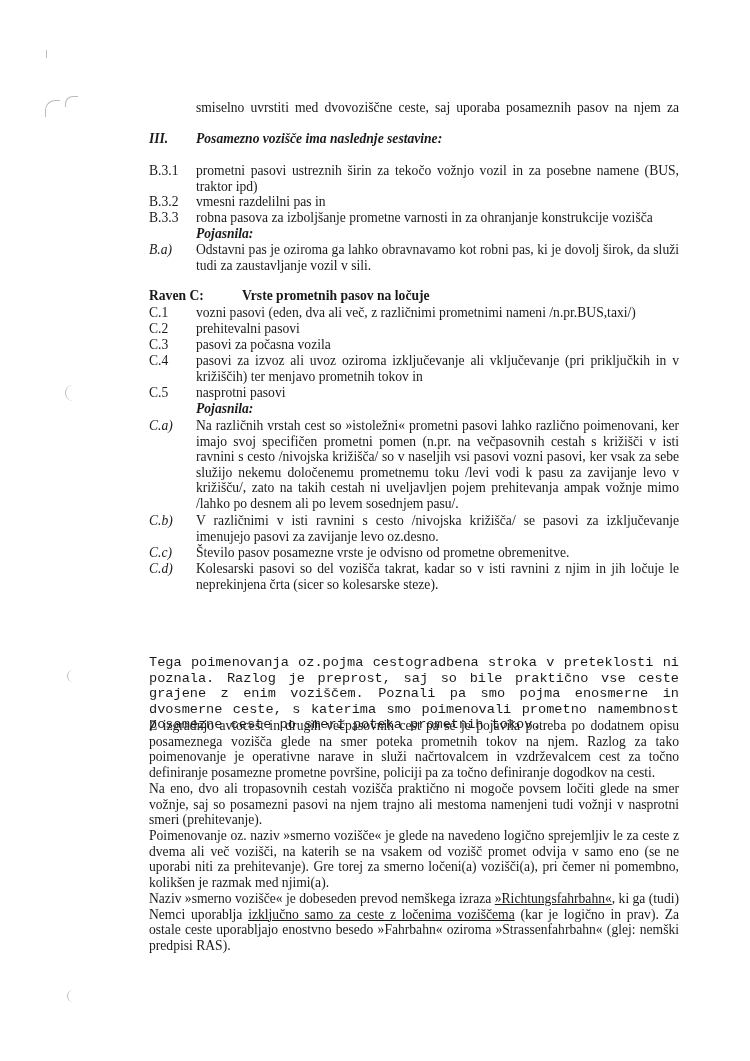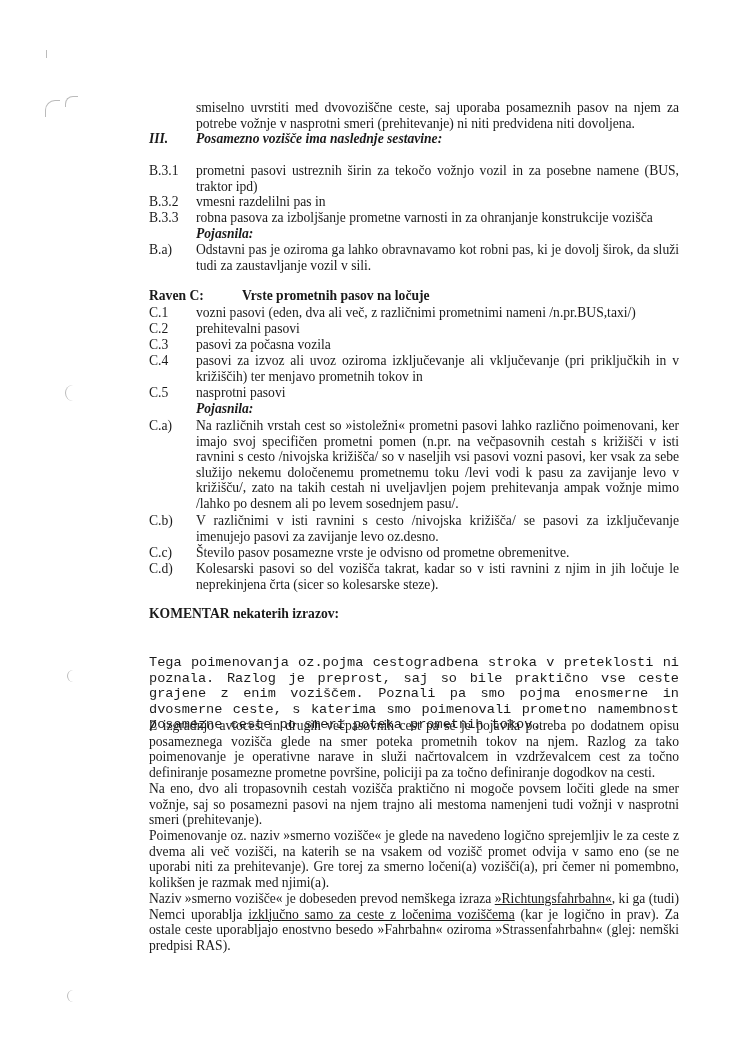--- a/index.html
+++ b/index.html
@@ -4,42 +4,41 @@
 <style>
   html, body { margin: 0; padding: 0; background: #ffffff; }
   body { width: 750px; height: 1061px; position: relative; overflow: hidden;
          font-family: "Liberation Serif", "DejaVu Serif", serif; color: #1a1a1a; }
   .page { position: absolute; left: 0; top: 0; width: 750px; height: 1061px; margin-left: 37px; }
   .row { position: absolute; left: 112px; width: 530px; font-size: 13.6px; line-height: 15.6px; }
   .lbl { position: absolute; left: 0; top: 0; }
   .txt { position: absolute; left: 47px; top: 0; width: 483px; text-align: justify; }
   .txt.last { text-align-last: left; }
   .bi { font-weight: bold; font-style: italic; }
-  .it { }
+  .it { font-style: italic; }
   .b { font-weight: bold; }
   .u { text-decoration: underline; }
   .body-par { position: absolute; left: 159px; width: 483px; font-size: 13.6px; line-height: 15.6px; text-align: justify; }
   .full-par { position: absolute; left: 112px; width: 530px; font-size: 13.6px; line-height: 15.6px; text-align: justify; }
   .mark { position: absolute; border-color: #bbb; border-style: solid; border-width: 0; }
 </style>
 </head>
 <body>
 
 <div class="page">
 
   <div class="mark" style="left:9px;top:50px;width:1px;height:8px;border-left-width:1px;"></div>
   <div class="mark" style="left:8px;top:100px;width:14px;height:16px;border-left-width:1px;border-top-width:1px;border-radius:10px 0 0 0;"></div>
   <div class="mark" style="left:28px;top:96px;width:12px;height:10px;border-left-width:1px;border-top-width:1px;border-radius:8px 0 0 0;"></div>
   <div class="mark" style="left:28px;top:385px;width:8px;height:16px;border-left-width:1px;border-radius:8px 0 0 8px;"></div>
   <div class="mark" style="left:30px;top:670px;width:6px;height:12px;border-left-width:1px;border-radius:6px 0 0 6px;"></div>
   <div class="mark" style="left:30px;top:990px;width:6px;height:12px;border-left-width:1px;border-radius:6px 0 0 6px;"></div>
 
   <div class="body-par" style="top:100px;">
     <div style="text-align:justify;text-align-last:justify;">smiselno uvrstiti med dvovoziščne ceste, saj uporaba posameznih pasov na njem za</div>
-    <div>potrebe vožnje v nasprotni smeri (prehitevanje) ni niti predvidena niti dovoljena.</div>
   </div>
 
   <div class="row" style="top:131px;">
     <span class="lbl bi">III.</span>
     <span class="txt bi">Posamezno vozišče ima naslednje sestavine:</span>
   </div>
 
   <div class="row" style="top:163px;">
     <span class="lbl">B.3.1</span>
     <span class="txt last">prometni pasovi ustreznih širin za tekočo vožnjo vozil in za posebne namene (BUS, traktor ipd)</span>
@@ -97,23 +96,20 @@
   </div>
   <div class="row" style="top:545px;">
     <span class="lbl it">C.c)</span>
     <span class="txt">Število pasov posamezne vrste je odvisno od prometne obremenitve.</span>
   </div>
   <div class="row" style="top:561px;">
     <span class="lbl it">C.d)</span>
     <span class="txt last">Kolesarski pasovi so del vozišča takrat, kadar so v isti ravnini z njim in jih ločuje le neprekinjena črta (sicer so kolesarske steze).</span>
   </div>
 
-  <div class="full-par" style="top:606px;">
-    <span class="b">KOMENTAR</span><span class="b"> nekaterih izrazov:</span>
-  </div>
 
   <div class="full-par" style="top:655px;text-align-last:left;font-family:Liberation Mono, monospace;">Tega poimenovanja oz.pojma cestogradbena stroka v preteklosti ni poznala. Razlog je preprost, saj so bile praktično vse ceste grajene z enim voziščem. Poznali pa smo pojma enosmerne in dvosmerne ceste, s katerima smo poimenovali prometno namembnost posamezne ceste po smeri poteka prometnih tokov.</div>
   <div class="full-par" style="top:718px;text-align-last:left;">Z izgradnjo avtocest in drugih večpasovnih cest pa se je pojavila potreba po dodatnem opisu posameznega vozišča glede na smer poteka prometnih tokov na njem. Razlog za tako poimenovanje je operativne narave in služi načrtovalcem in vzdrževalcem cest za točno definiranje posamezne prometne površine, policiji pa za točno definiranje dogodkov na cesti.</div>
   <div class="full-par" style="top:781px;text-align-last:left;">Na eno, dvo ali tropasovnih cestah vozišča praktično ni mogoče povsem ločiti glede na smer vožnje, saj so posamezni pasovi na njem trajno ali mestoma namenjeni tudi vožnji v nasprotni smeri (prehitevanje).</div>
   <div class="full-par" style="top:828px;text-align-last:left;">Poimenovanje oz. naziv »smerno vozišče« je glede na navedeno logično sprejemljiv le za ceste z dvema ali več vozišči, na katerih se na vsakem od vozišč promet odvija v samo eno (se ne uporabi niti za prehitevanje). Gre torej za smerno ločeni(a) vozišči(a), pri čemer ni pomembno, kolikšen je razmak med njimi(a).</div>
   <div class="full-par" style="top:891px;text-align-last:left;">
     <span>Naziv »smerno vozišče« je dobeseden prevod nemškega izraza </span><span class="u">»Richtungsfahrbahn«</span><span>, ki ga (tudi) Nemci uporablja </span><span class="u">izključno samo za ceste  z ločenima voziščema</span><span> (kar je logično in prav). Za ostale ceste uporabljajo enostvno besedo »Fahrbahn« oziroma »Strassenfahrbahn« (glej: nemški predpisi RAS).</span>
   </div>
 
 </div>

